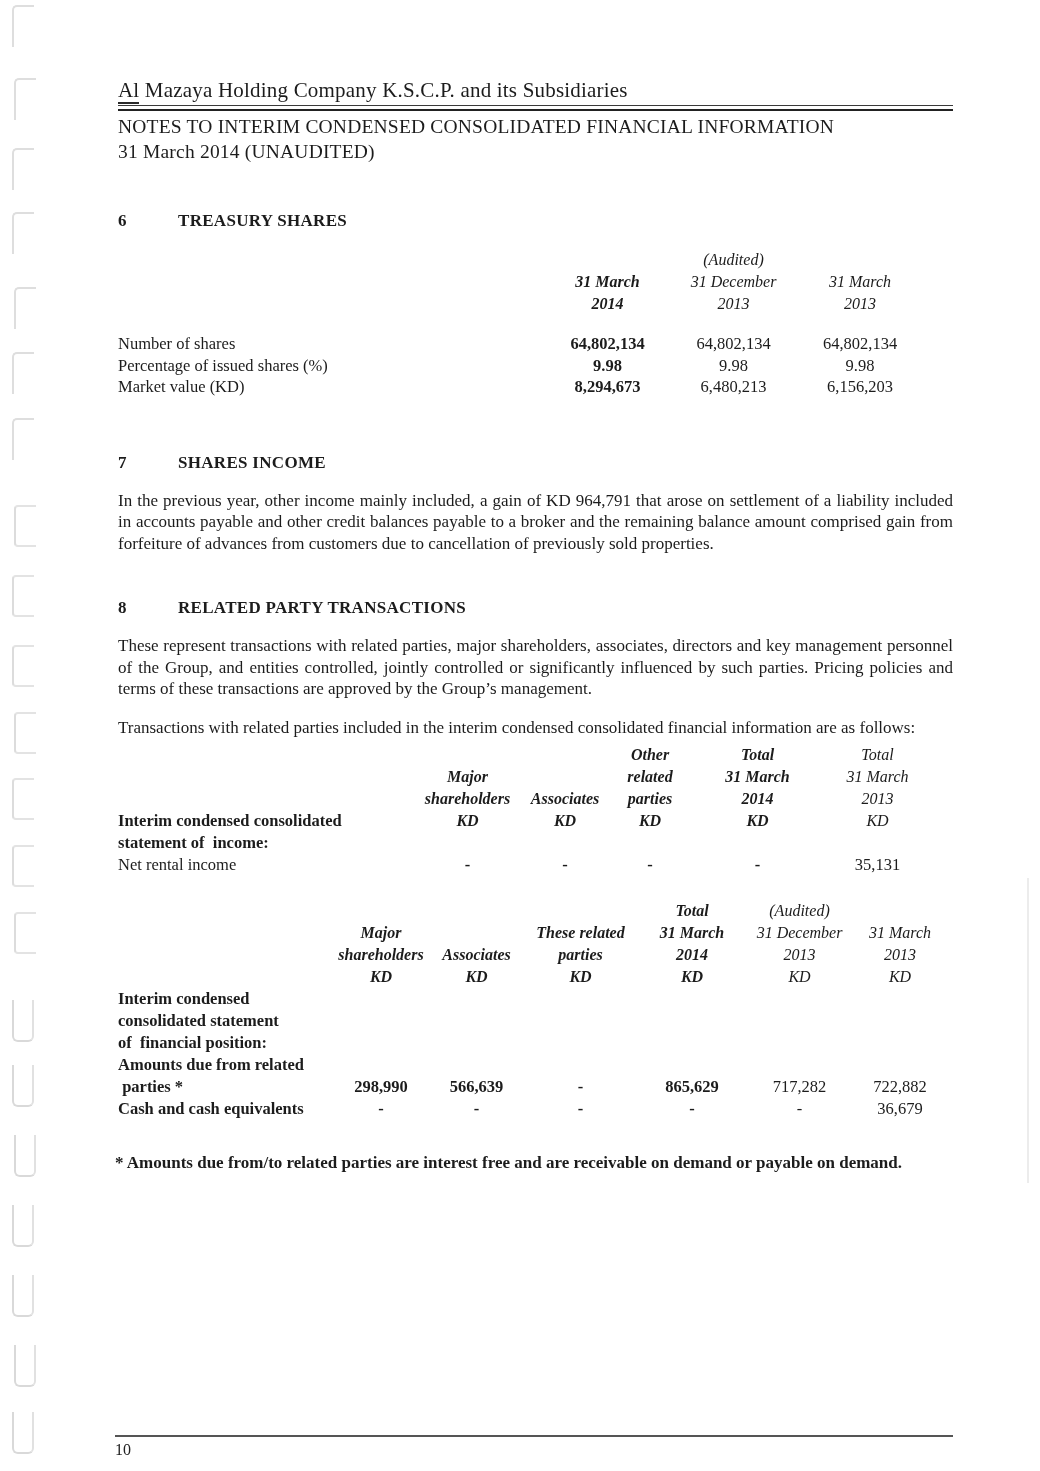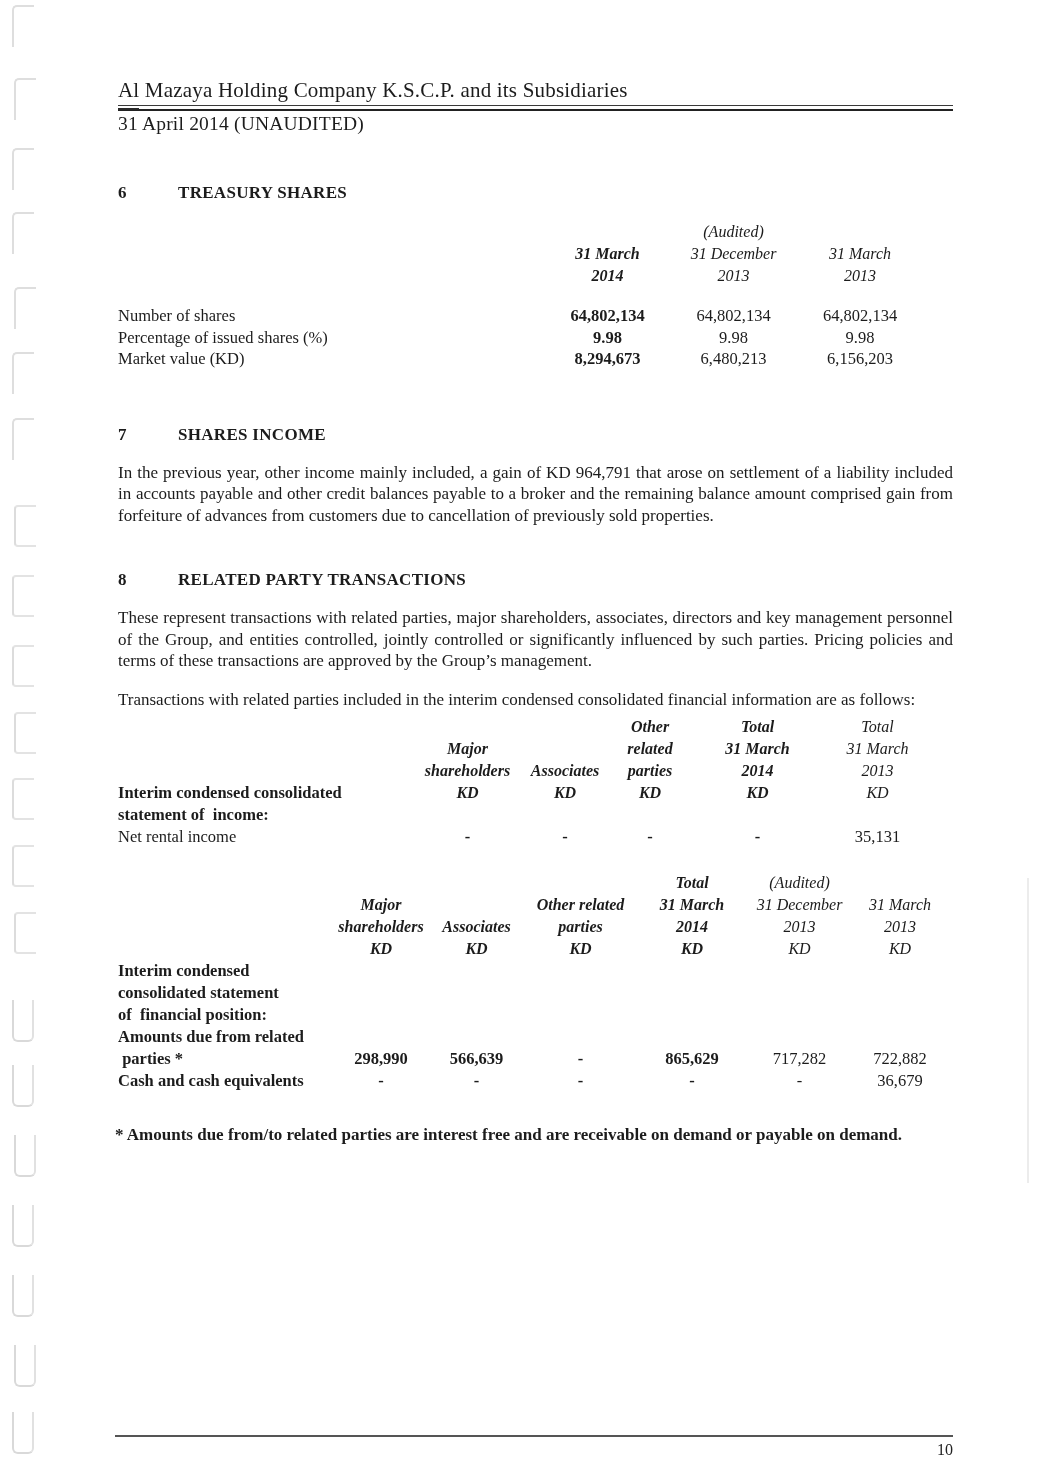--- a/index.html
+++ b/index.html
@@ -6,21 +6,21 @@
   body{
     width:1040px;height:1471px;position:relative;overflow:hidden;
     background:#ffffff;color:#1c1c1c;
     font-family:"Liberation Serif", serif;
     -webkit-font-smoothing:antialiased;
   }
   .content{position:absolute;left:118px;top:78px;width:835px;}
 
   
   .company{font-size:21px;line-height:25px;letter-spacing:.2px;}
-  .company .al{border-bottom:2px solid #2a2a2a;padding-bottom:6px;}
+  .company .al{border-bottom:2px solid #2a2a2a;padding-bottom:0;}
   .rule2{margin-top:2px;height:3px;border-top:1.5px solid #3a3a3a;border-bottom:2.5px solid #222;}
   .doc-title{font-size:19.5px;line-height:25px;margin-top:3px;letter-spacing:.2px;}
 
   
   .sec{display:flex;font-weight:bold;font-size:17px;letter-spacing:.3px;}
   .sec .num{width:60px;flex:0 0 60px;}
   .mt-sec6{margin-top:47px;}
   .mt-sec7{margin-top:55px;}
   .mt-sec8{margin-top:44px;}
 
@@ -44,21 +44,21 @@
   .treasury td{line-height:21.5px;}
 
   .t8a{width:812px;margin-top:6px;}
   .t8a .pullup{position:relative;top:-22px;margin-bottom:-22px;}
   .t8b{width:827px;margin-top:24px;}
 
   .footnote{font-size:17px;line-height:21px;margin-top:32px;margin-left:-3px;font-weight:bold;}
 
   
   .footer{position:absolute;left:115px;top:1435px;width:838px;border-top:2px solid #555;}
-  .pageno{text-align:right;font-size:16px;line-height:20px;margin-top:3px;color:#222;}
+  .pageno{text-align:left;font-size:16px;line-height:20px;margin-top:3px;color:#222;}
 
   
   .mark{position:absolute;width:22px;height:42px;box-sizing:border-box;}
   .mark.g{border-left:2.5px solid #dedede;border-top:2.5px solid #dedede;border-top-left-radius:5px;}
   .mark.b{border-left:2.5px solid #dcdcdc;border-top:2px solid #e3e3e3;border-bottom:2px solid #e3e3e3;border-top-left-radius:4px;border-bottom-left-radius:4px;}
   .mark.u{border-left:2.5px solid #d9d9d9;border-right:2.5px solid #e1e1e1;border-bottom:2.5px solid #d9d9d9;border-bottom-left-radius:6px;border-bottom-right-radius:6px;}
   .scanline{position:absolute;left:1027px;top:878px;width:2px;height:305px;background:#ececec;}
 </style>
 </head>
 <body>
@@ -86,21 +86,22 @@
     <div class="mark u" style="top: 1345px; left: 14px;"></div>
     <div class="mark u" style="top: 1412px; left: 12px;"></div>
   </div>
 <div class="scanline"></div>
 
 <div class="content">
 
   <div>
     <div class="company"><span class="al">Al</span><span> Mazaya Holding Company K.S.C.P. and its Subsidiaries</span></div>
     <div class="rule2"></div>
-    <div class="doc-title" style="margin-top:0;">31 April 2014 (UNAUDITED)</div>
+    <div class="doc-title">NOTES TO INTERIM CONDENSED CONSOLIDATED FINANCIAL INFORMATION</div>
+    <div class="doc-title" style="margin-top:0;">31 March 2014 (UNAUDITED)</div>
   </div>
 
   <div class="sec mt-sec6">
     <span class="num">6</span>
     <span>TREASURY SHARES</span>
   </div>
 
   <table class="treasury">
     <colgroup>
         <col style="width:422px;">
@@ -209,21 +210,21 @@
         <col style="width:90px;">
       </colgroup>
     <tbody>
         <tr>
       <td></td>
       <th>Major
 shareholders
 KD</th>
       <th>Associates
 KD</th>
-      <th>Other related
+      <th>These related
 parties
 KD</th>
       <th>Total
 31 March
 2014
 KD</th>
       <th class="reg">(Audited)
 31 December
 2013
 KD</th>

